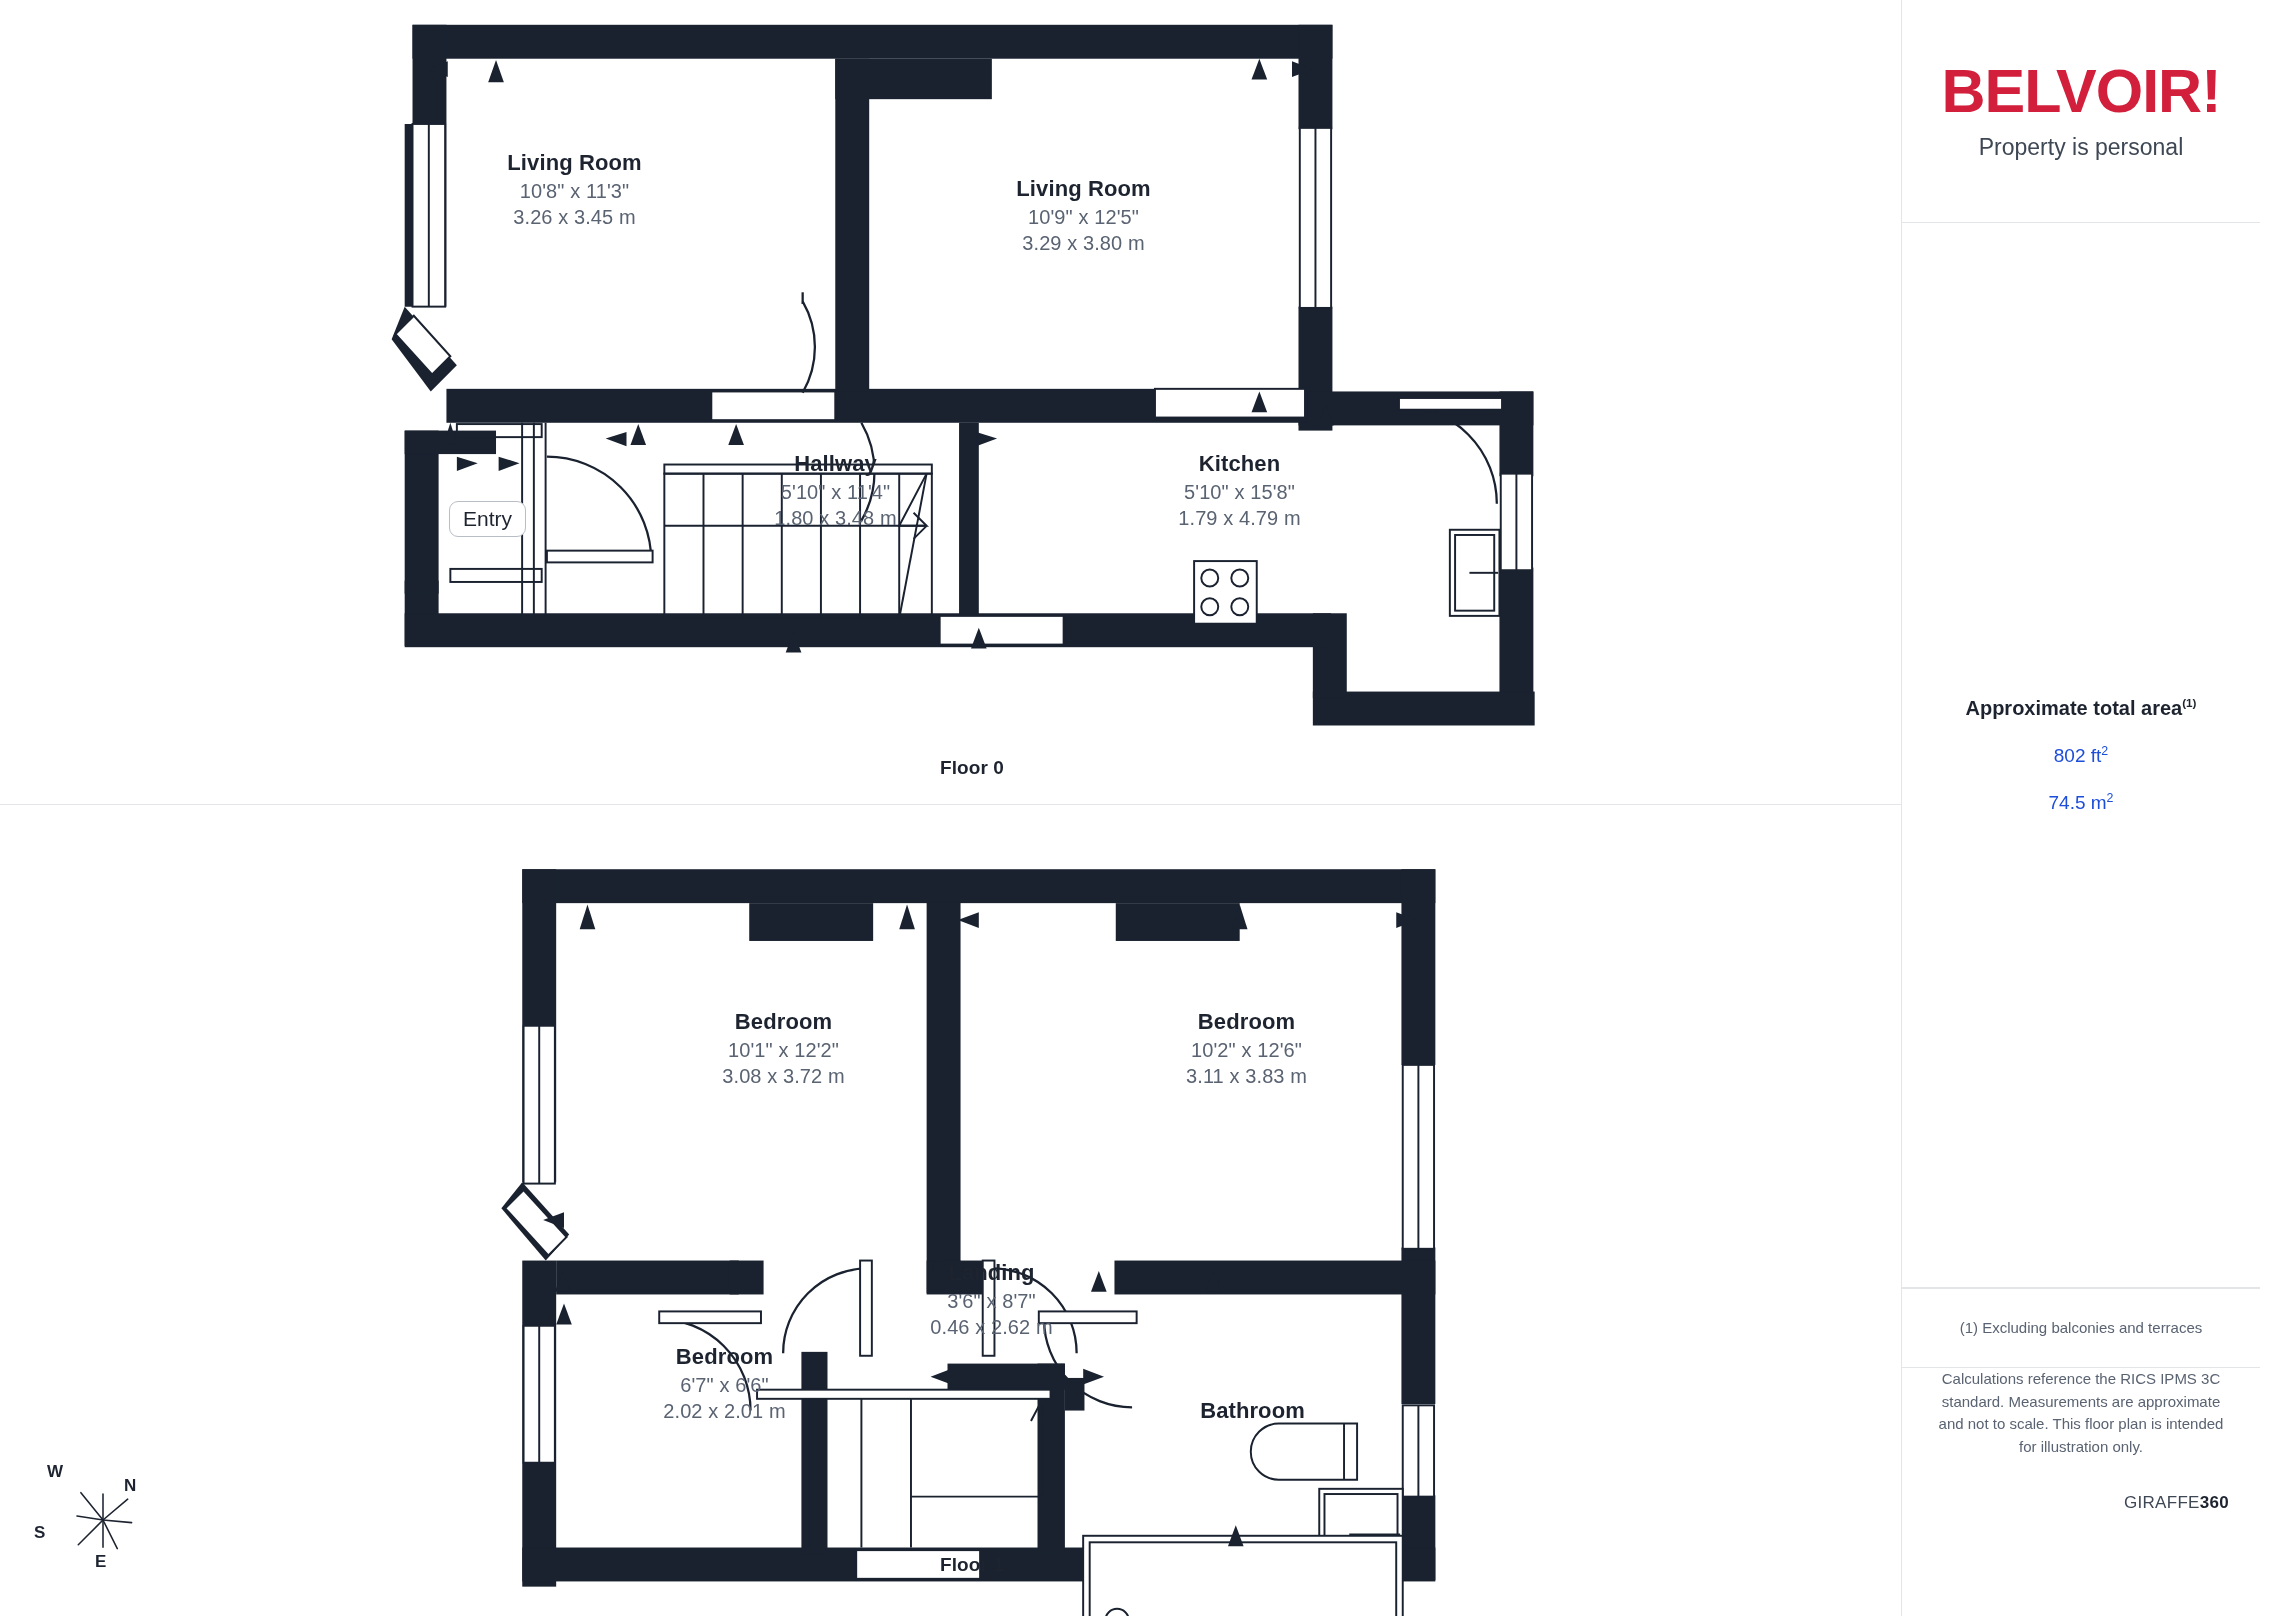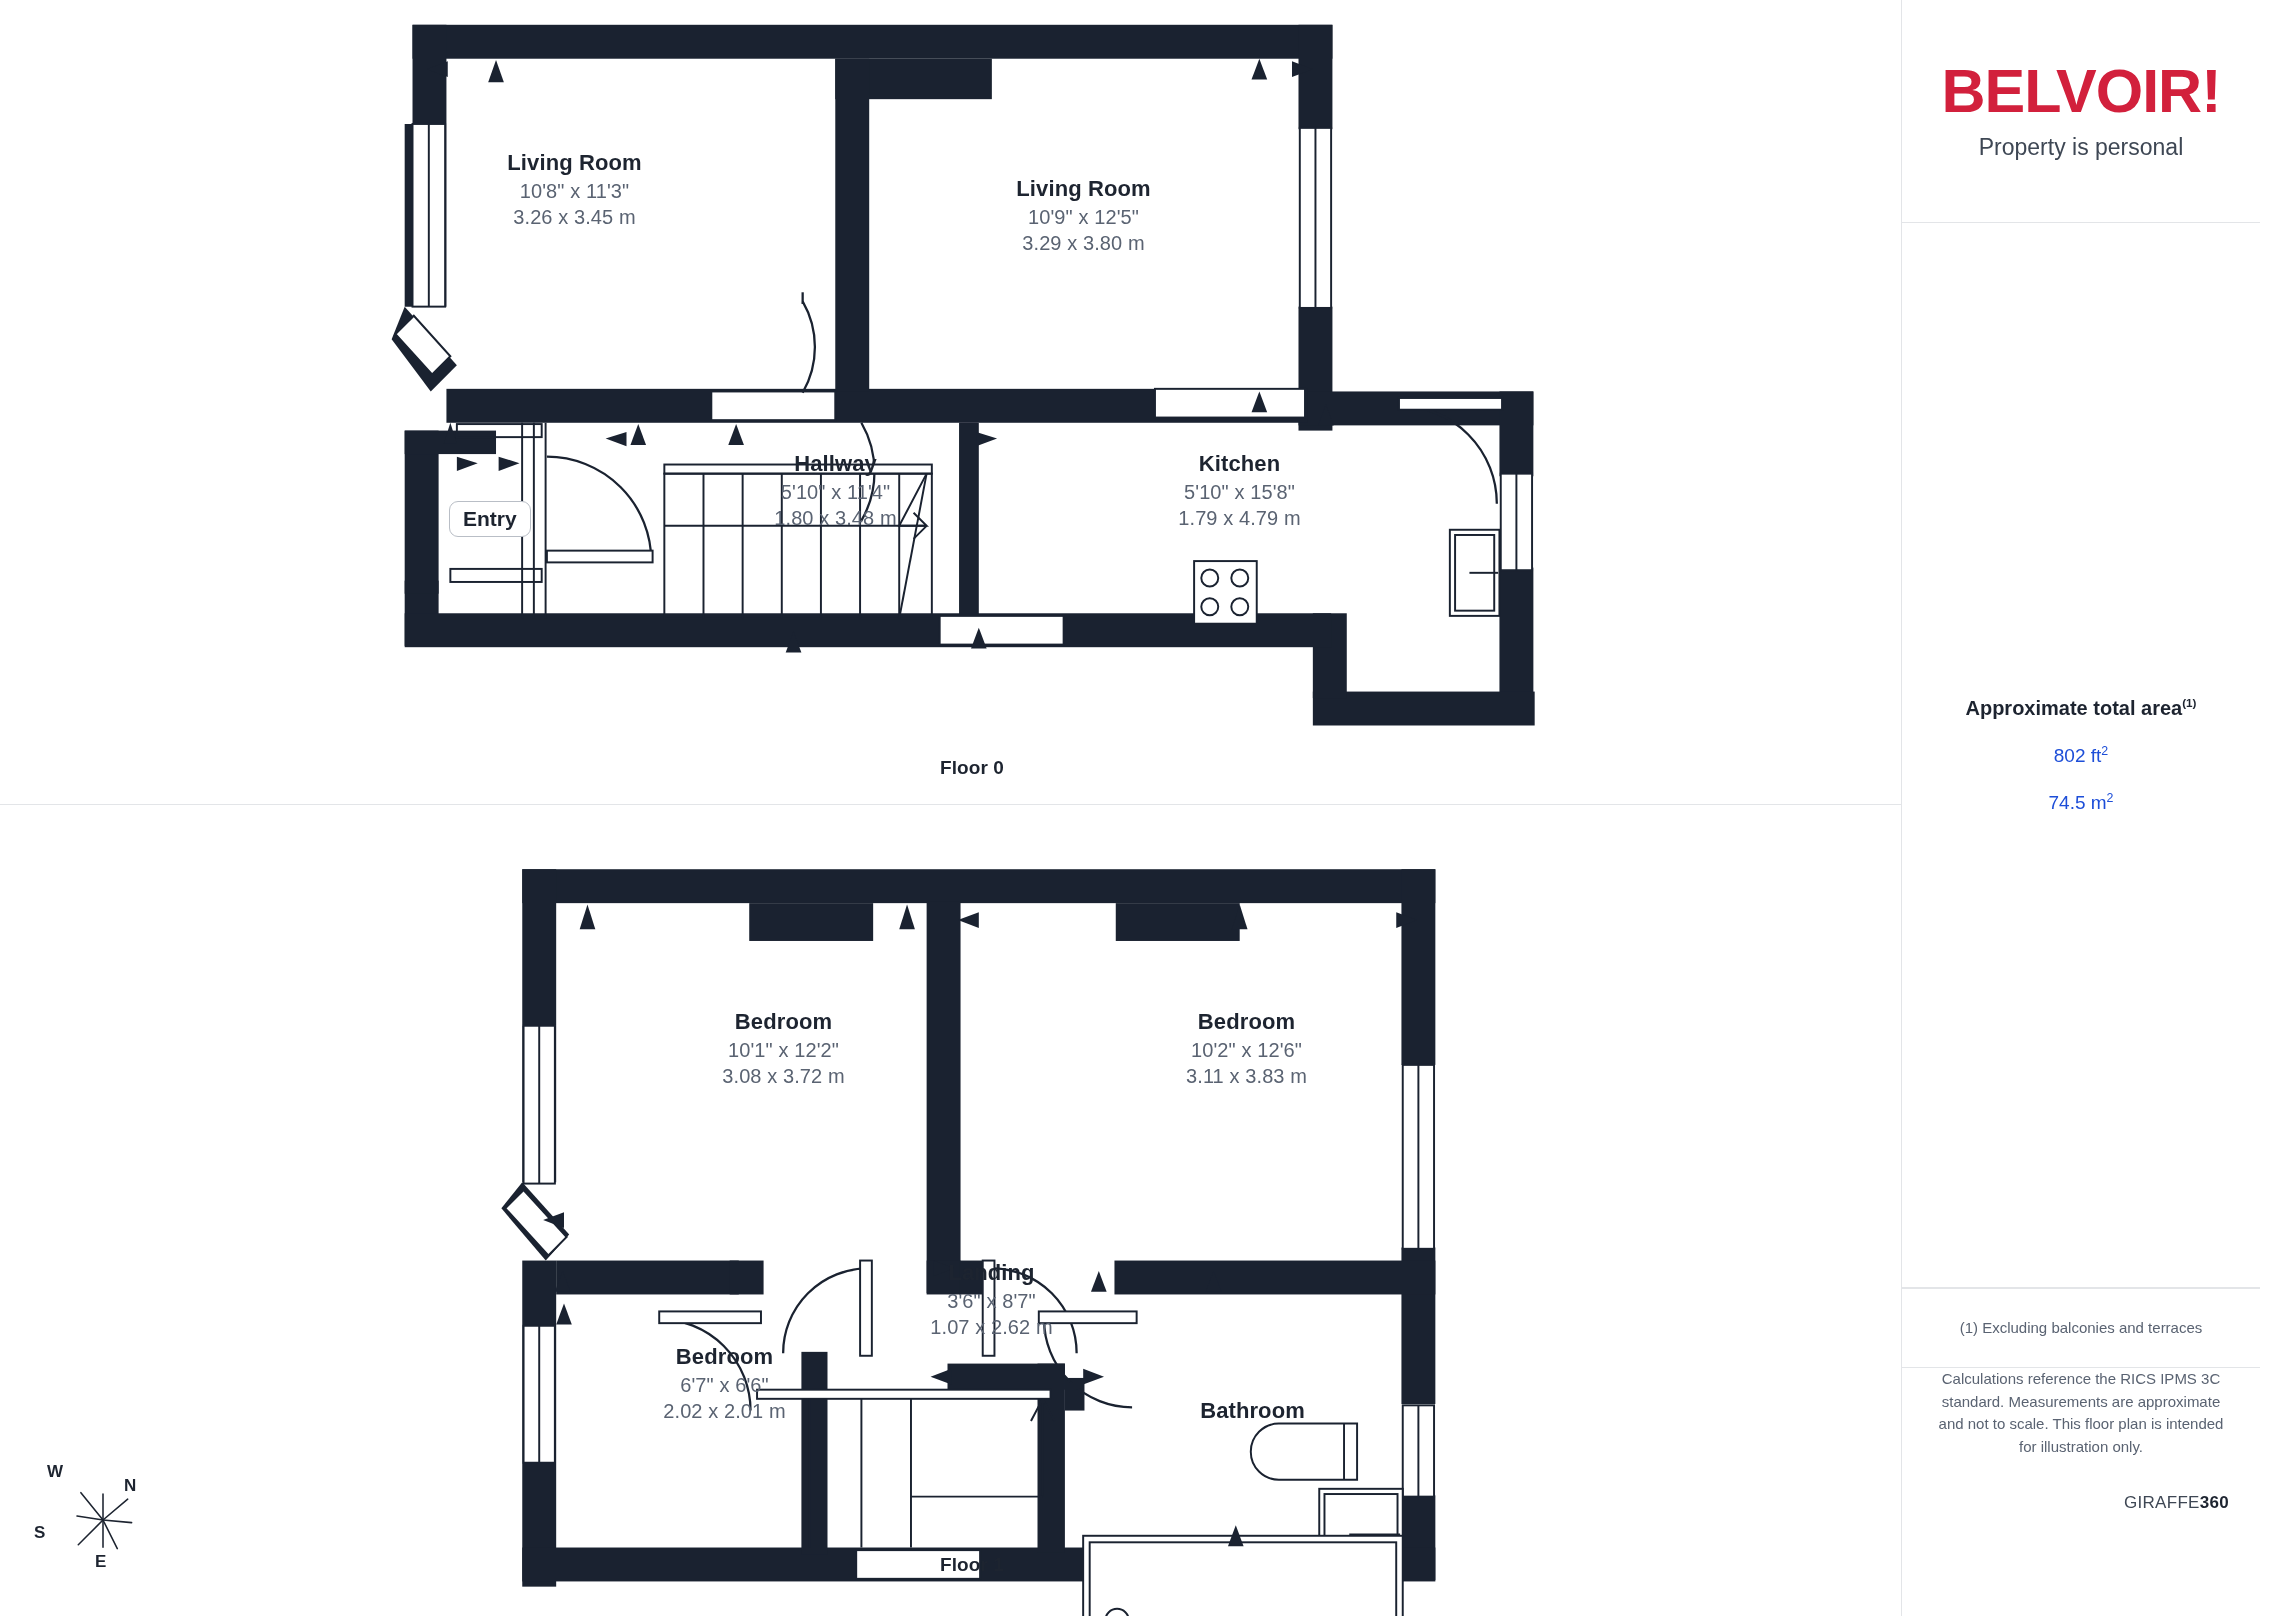--- a/index.html
+++ b/index.html
@@ -32,21 +32,21 @@
   }
   .room-label .rdim {
     font-size: 20px; font-weight: 400; color: #5a6372; line-height: 1.34;
     letter-spacing: 0.1px;
   }
 
   
   .entry-badge {
     position: absolute; background: #ffffff; border: 1.3px solid #b9bec6;
     border-radius: 9px; padding: 4.6px 13px 5.9px 13px;
-    font-size: 21px; font-weight: 700; color: #1d2430; line-height: 1.1;
+    font-size: 21px; font-weight: 400; color: #1d2430; line-height: 1.1;
   }
 
   
   .compass { position: absolute; width: 104px; height: 104px; }
   .compass .cl {
     position: absolute; font-size: 17px; font-weight: 700; color: #1d2430;
   }
 
   
   .sidebar {
@@ -376,21 +376,21 @@
 
     <div class="room-label" style="left:1103px; top:1008px; width:287px;">
       <div class="rname">Bedroom</div>
       <div class="rdim">10'2" x 12'6"</div>
       <div class="rdim">3.11 x 3.83 m</div>
     </div>
 
     <div class="room-label" style="left:861px; top:1259px; width:261px;">
       <div class="rname">Landing</div>
       <div class="rdim">3'6" x 8'7"</div>
-      <div class="rdim">1.07 x 2.62 m</div>
+      <div class="rdim">0.46 x 2.62 m</div>
     </div>
 
     <div class="room-label" style="left:594px; top:1343px; width:261px;">
       <div class="rname">Bedroom</div>
       <div class="rdim">6'7" x 6'6"</div>
       <div class="rdim">2.02 x 2.01 m</div>
     </div>
 
     <div class="room-label" style="left:1122px; top:1397px; width:261px;">
       <div class="rname">Bathroom</div>

